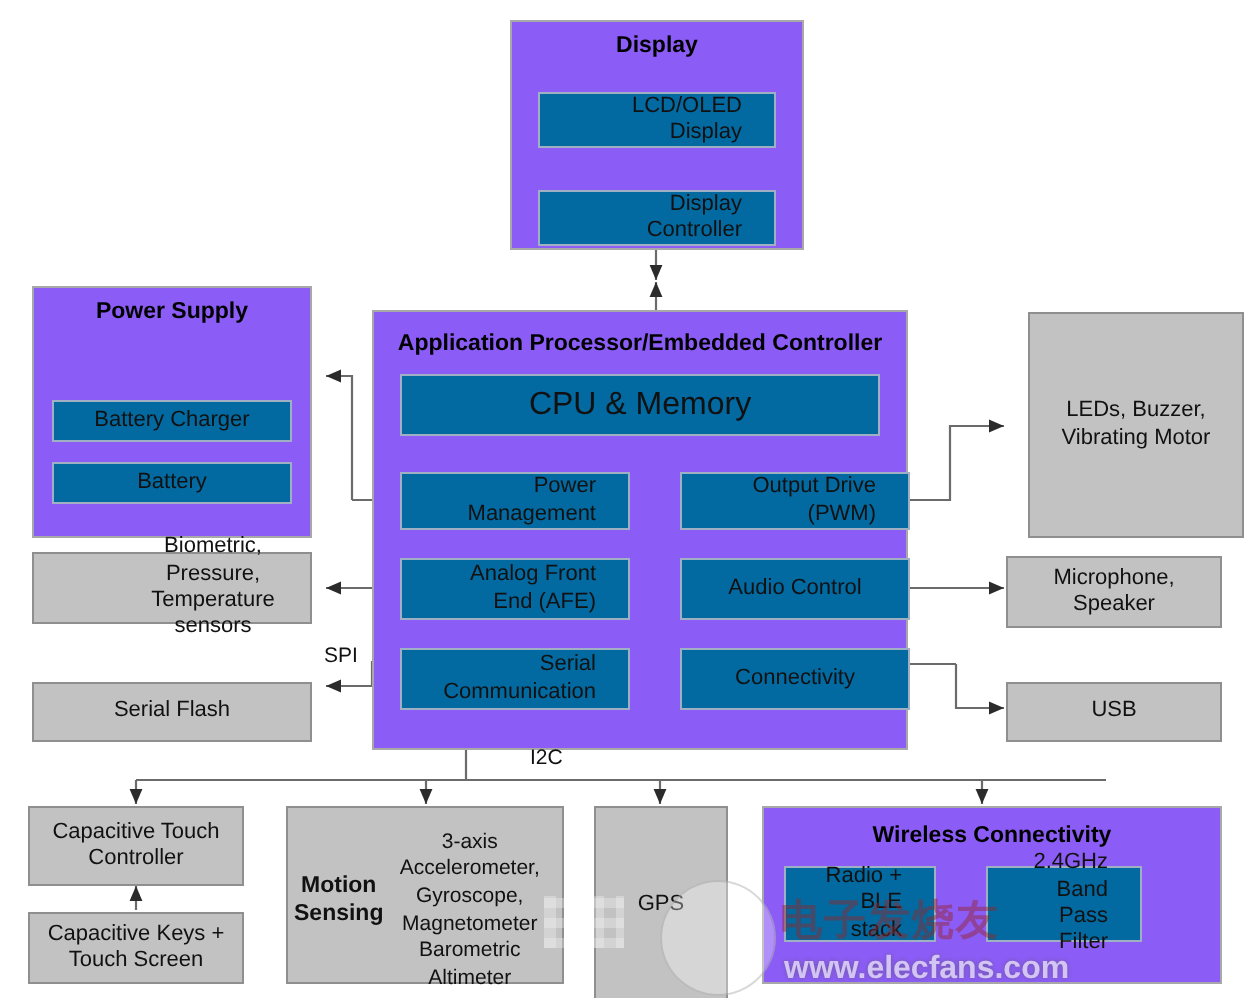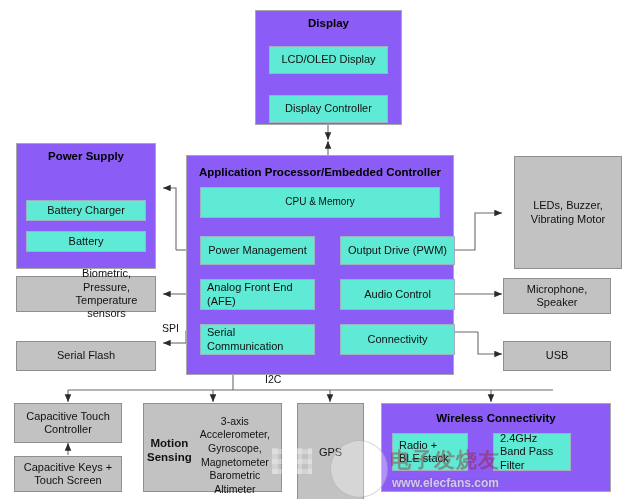--- a/index.html
+++ b/index.html
@@ -3,37 +3,37 @@
 <meta charset="utf-8">
 <style>
   html,body{margin:0;padding:0;background:#ffffff;}
   body{font-family:"Liberation Sans","DejaVu Sans",sans-serif;}
   #canvas{position:relative;width:625px;height:499px;background:#ffffff;overflow:hidden;}
 
   .grp{position:absolute;background:#8b5cf6;border:1px solid #a8a8a8;box-sizing:border-box;}
   .leaf{position:absolute;background:#c2c2c2;border:1px solid #8f8f8f;box-sizing:border-box;
         display:flex;align-items:center;justify-content:center;text-align:center;color:#111;
         font-size:11px;line-height:1.22;padding:2px 3px;}
-  .inner{position:absolute;background:#5eead4;border:1px solid #9fb0c4;box-sizing:border-box;
-         display:flex;align-items:center;justify-content:center;text-align:left;color:#111;
-         font-size:11px;line-height:1.22;padding:2px 6px;}
+  .inner{position:absolute;background:#0369a1;border:1px solid #9fb0c4;box-sizing:border-box;
+         display:flex;align-items:center;justify-content:center;text-align:right;color:#111;
+         font-size:11px;line-height:1.22;padding:2px 16px;}
   .title{position:absolute;font-size:11.5px;font-weight:bold;color:#000;text-align:center;
          width:100%;left:0;}
   .lbl{position:absolute;font-size:10.5px;color:#111;}
 
   svg.wires{position:absolute;left:0;top:0;width:625px;height:499px;pointer-events:none;}
 
   
   #wm{position:absolute;left:330px;top:432px;width:295px;height:67px;pointer-events:none;opacity:.72;}
   #wm .ring{position:absolute;left:0;top:8px;width:56px;height:56px;border-radius:50%;
             background:rgba(255,255,255,.45);border:1px solid rgba(150,150,150,.5);}
   #wm .cn{position:absolute;left:60px;top:14px;font-size:21px;font-weight:bold;
           color:rgba(150,36,36,.62);letter-spacing:1px;white-space:nowrap;
           font-family:"DejaVu Sans",sans-serif;}
-  #wm .url{position:absolute;left:62px;top:44px;font-size:12px;font-weight:bold;
+  #wm .url{position:absolute;left:62px;top:44px;font-size:16px;font-weight:bold;
            color:rgba(250,250,250,.92);text-shadow:0 0 2px rgba(90,90,90,.8);white-space:nowrap;}
   #wm .sq{position:absolute;left:-58px;top:16px;width:40px;height:26px;
           background:repeating-linear-gradient(0deg,rgba(255,255,255,.4) 0 5px,transparent 5px 10px),
                      repeating-linear-gradient(90deg,rgba(255,255,255,.4) 0 6px,transparent 6px 12px);}
 </style>
 </head>
 <body>
 
 <div id="canvas">
 
@@ -98,21 +98,21 @@
 
   <div class="grp" style="left:16px;top:143px;width:140px;height:126px;">
     <div class="title" style="top:6px;">Power Supply</div>
   </div>
   <div class="inner" style="left:26px;top:200px;width:120px;height:21px;">Battery Charger</div>
   <div class="inner" style="left:26px;top:231px;width:120px;height:21px;">Battery</div>
 
   <div class="grp" style="left:186px;top:155px;width:268px;height:220px;">
     <div class="title" style="top:10px;">Application Processor/Embedded Controller</div>
   </div>
-  <div class="inner" style="left:200px;top:187px;width:240px;height:31px;font-size:10px;">CPU &amp; Memory</div>
+  <div class="inner" style="left:200px;top:187px;width:240px;height:31px;font-size:16px;">CPU &amp; Memory</div>
 
   <div class="inner" style="left:200px;top:236px;width:115px;height:29px;">Power Management</div>
   <div class="inner" style="left:200px;top:279px;width:115px;height:31px;">Analog Front End (AFE)</div>
   <div class="inner" style="left:200px;top:324px;width:115px;height:31px;">Serial Communication</div>
 
   <div class="inner" style="left:340px;top:236px;width:115px;height:29px;">Output Drive (PWM)</div>
   <div class="inner" style="left:340px;top:279px;width:115px;height:31px;">Audio Control</div>
   <div class="inner" style="left:340px;top:324px;width:115px;height:31px;">Connectivity</div>
 
   <div class="leaf" style="left:16px;top:276px;width:140px;height:36px;padding-left:44px;">Biometric, Pressure, Temperature sensors</div>

